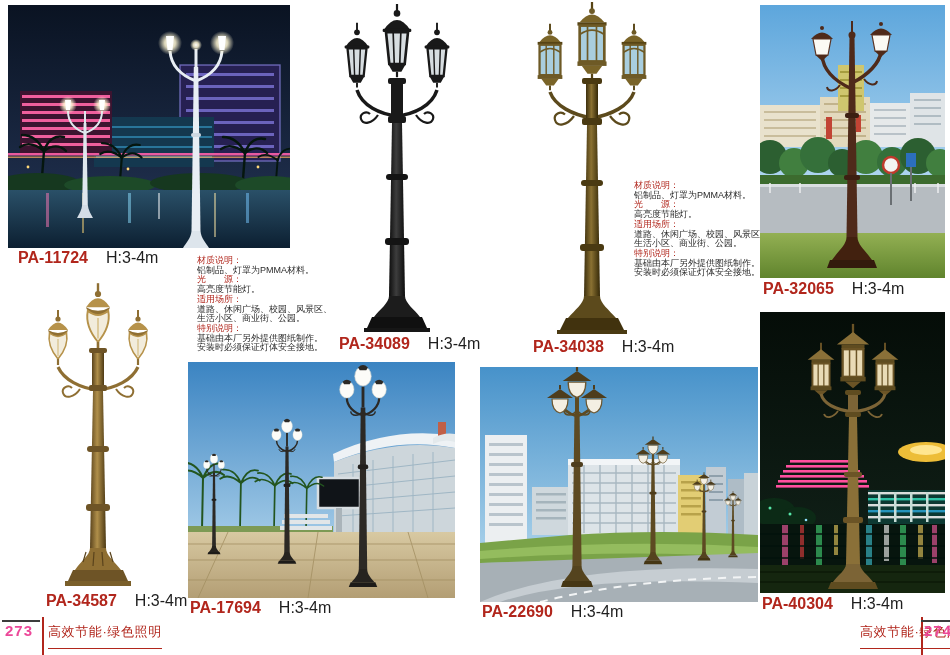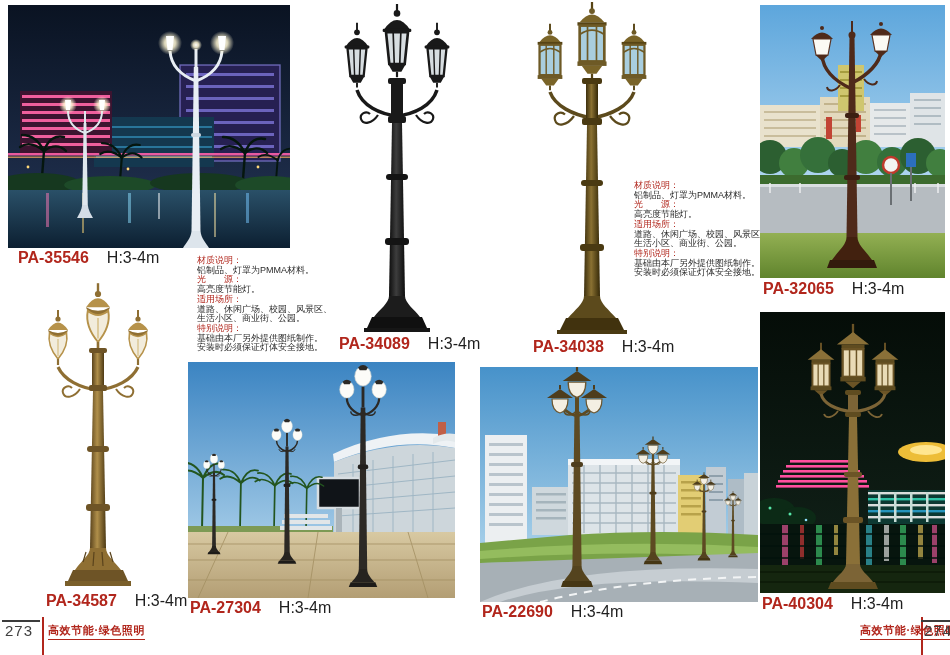--- a/index.html
+++ b/index.html
@@ -6,23 +6,23 @@
   html,body{background:#9a9a9a;font-family:"Liberation Sans","DejaVu Sans",sans-serif}
   #canvas{position:relative;width:950px;height:655px;background:#ffffff;overflow:hidden}
   .ph{position:absolute;overflow:hidden}
   .ph svg{display:block;width:100%;height:100%}
   .plabel{position:absolute;font-size:16px;white-space:nowrap;line-height:1}
   .pcode{color:#b1261c;font-weight:bold}
   .psize{color:#1f1f1f;margin-left:18px}
   .spec{position:absolute;width:145px;font-size:9px;line-height:9.7px;color:#2b2b2b}
   .spec .sh{color:#b1261c;font-weight:normal}
   .fline{position:absolute;height:2px;background:#3c3c3c}
-  .fnum{position:absolute;font-size:15px;font-weight:normal;color:#404040;letter-spacing:1px;line-height:1}
+  .fnum{position:absolute;font-size:15px;font-weight:bold;color:#ec4899;letter-spacing:1px;line-height:1}
   .fvline{position:absolute;width:2px;background:#b1261c}
-  .fslogan{position:absolute;font-size:11px;font-weight:bold;color:#b1261c;border-bottom:1.5px solid #b1261c;padding-bottom:2px;letter-spacing:.6px;line-height:1.2;white-space:nowrap}
+  .fslogan{position:absolute;font-size:13px;font-weight:normal;color:#b1261c;border-bottom:1.5px solid #b1261c;padding-bottom:8px;letter-spacing:.6px;line-height:1.2;white-space:nowrap}
 </style>
 </head>
 <body>
 
 <div id="canvas">
 
   <figure class="ph" style="left:8px;top:5px;width:282px;height:243px">
     <svg viewBox="0 0 282 243" preserveAspectRatio="none">
       <defs>
         <linearGradient id="s1sky" x1="0" y1="0" x2="0" y2="1">
@@ -135,21 +135,21 @@
         <circle cx="188" cy="40" r="6" fill="url(#s1glow)"></circle>
         <circle cx="162" cy="38" r="12" fill="url(#s1glow)"></circle>
           <circle cx="214" cy="38" r="12" fill="url(#s1glow)"></circle>
         <path d="M158,31 L166,31 L164.5,45 L159.5,45 Z" fill="#ffffff"></path>
           <path d="M210,31 L218,31 L216.5,45 L211.5,45 Z" fill="#ffffff"></path>
         <rect x="183" y="128" width="10" height="4" rx="2" fill="#cfd9e2"></rect>
       </g>
     </svg>
   </figure>
   <div class="plabel" style="left:18px;top:250px">
-    <span class="pcode">PA-35546</span><span class="psize">H:3-4m</span>
+    <span class="pcode">PA-11724</span><span class="psize">H:3-4m</span>
   </div>
 
   <div class="spec" style="left:197px;top:256px">
     <div class="sh">材质说明：</div>
     <div class="sl">铝制品、灯罩为PMMA材料。</div>
     <div class="sh">光　　源：</div>
     <div class="sl">高亮度节能灯。</div>
     <div class="sh">适用场所：</div>
     <div class="sl">道路、休闲广场、校园、风景区、</div>
     <div class="sl">生活小区、商业街、公园。</div>
@@ -480,21 +480,21 @@
           <line x1="40" y1="170" x2="10" y2="236"></line>
           <line x1="130" y1="170" x2="120" y2="236"></line>
           <line x1="220" y1="170" x2="240" y2="236"></line>
         </g>
       <use href="#s6lamp" transform="translate(26,184) scale(.43)"></use>
       <use href="#s6lamp" transform="translate(99,190) scale(.62)"></use>
       <use href="#s6lamp" transform="translate(175,207) scale(.95)"></use>
     </svg>
   </figure>
   <div class="plabel" style="left:190px;top:600px">
-    <span class="pcode">PA-27304</span><span class="psize">H:3-4m</span>
+    <span class="pcode">PA-17694</span><span class="psize">H:3-4m</span>
   </div>
 
   <figure class="ph" style="left:480px;top:367px;width:278px;height:235px">
     <svg viewBox="0 0 278 235" preserveAspectRatio="none">
       <defs>
         <linearGradient id="s7sky" x1="0" y1="0" x2="0" y2="1">
             <stop offset="0" stop-color="#4792ca"></stop>
             <stop offset="1" stop-color="#c2e1f2"></stop>
           </linearGradient>
         <g id="s7h">

